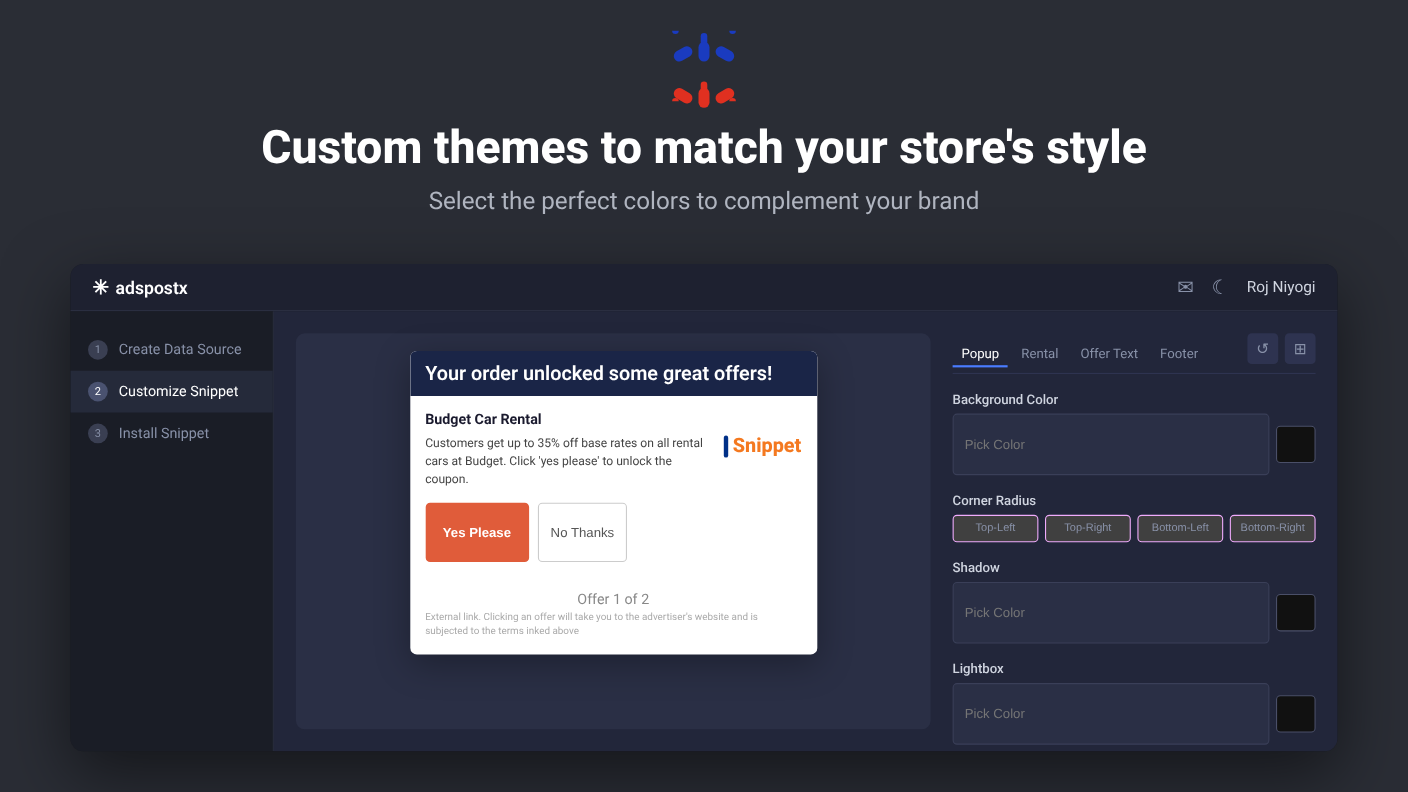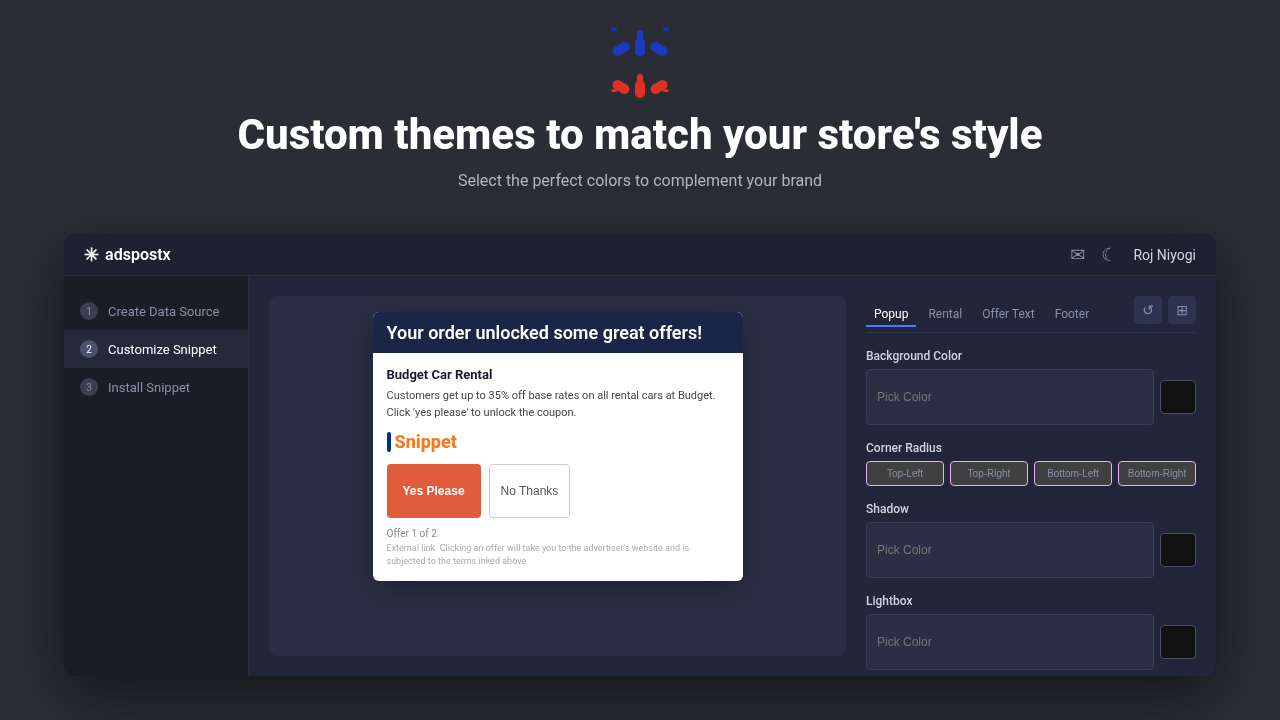--- a/index.html
+++ b/index.html
@@ -29,21 +29,21 @@
 
     .hero-title {
       font-size: 42px;
       font-weight: 800;
       color: #ffffff;
       text-align: center;
       margin-bottom: 12px;
     }
 
     .hero-subtitle {
-      font-size: 16px;
+      font-size: 22px;
       font-weight: 400;
       color: #b0b5c0;
       text-align: center;
       margin-bottom: 24px;
     }
 
     
     .app-window {
       background: #1a1d24;
       border-radius: 12px;
@@ -191,21 +191,20 @@
       font-size: 13px;
       font-weight: 700;
       color: #1a1a2e;
       margin-bottom: 6px;
     }
 
     .popup-offer-content {
       display: flex;
       gap: 10px;
       align-items: flex-start;
-      flex-direction: column;
     }
 
     .popup-offer-text {
       flex: 1;
       font-size: 11px;
       color: #444;
       line-height: 1.5;
     }
 
     .popup-brand-logo {
@@ -251,23 +250,24 @@
       background: transparent;
       color: #555;
       border: 1px solid #ccc;
       border-radius: 4px;
       padding: 8px 11px;
       font-size: 12px;
       cursor: pointer;
     }
 
     .popup-offer-count {
-      font-size: 10px;
+      font-size: 13px;
       color: #888;
-      margin-top: 10px;
+      margin-top: 27px;
+      text-align: center;
     }
 
     .popup-offer-note {
       font-size: 9px;
       color: #aaa;
       margin-top: 3px;
       line-height: 1.4;
     }
 
     .popup-footer {

